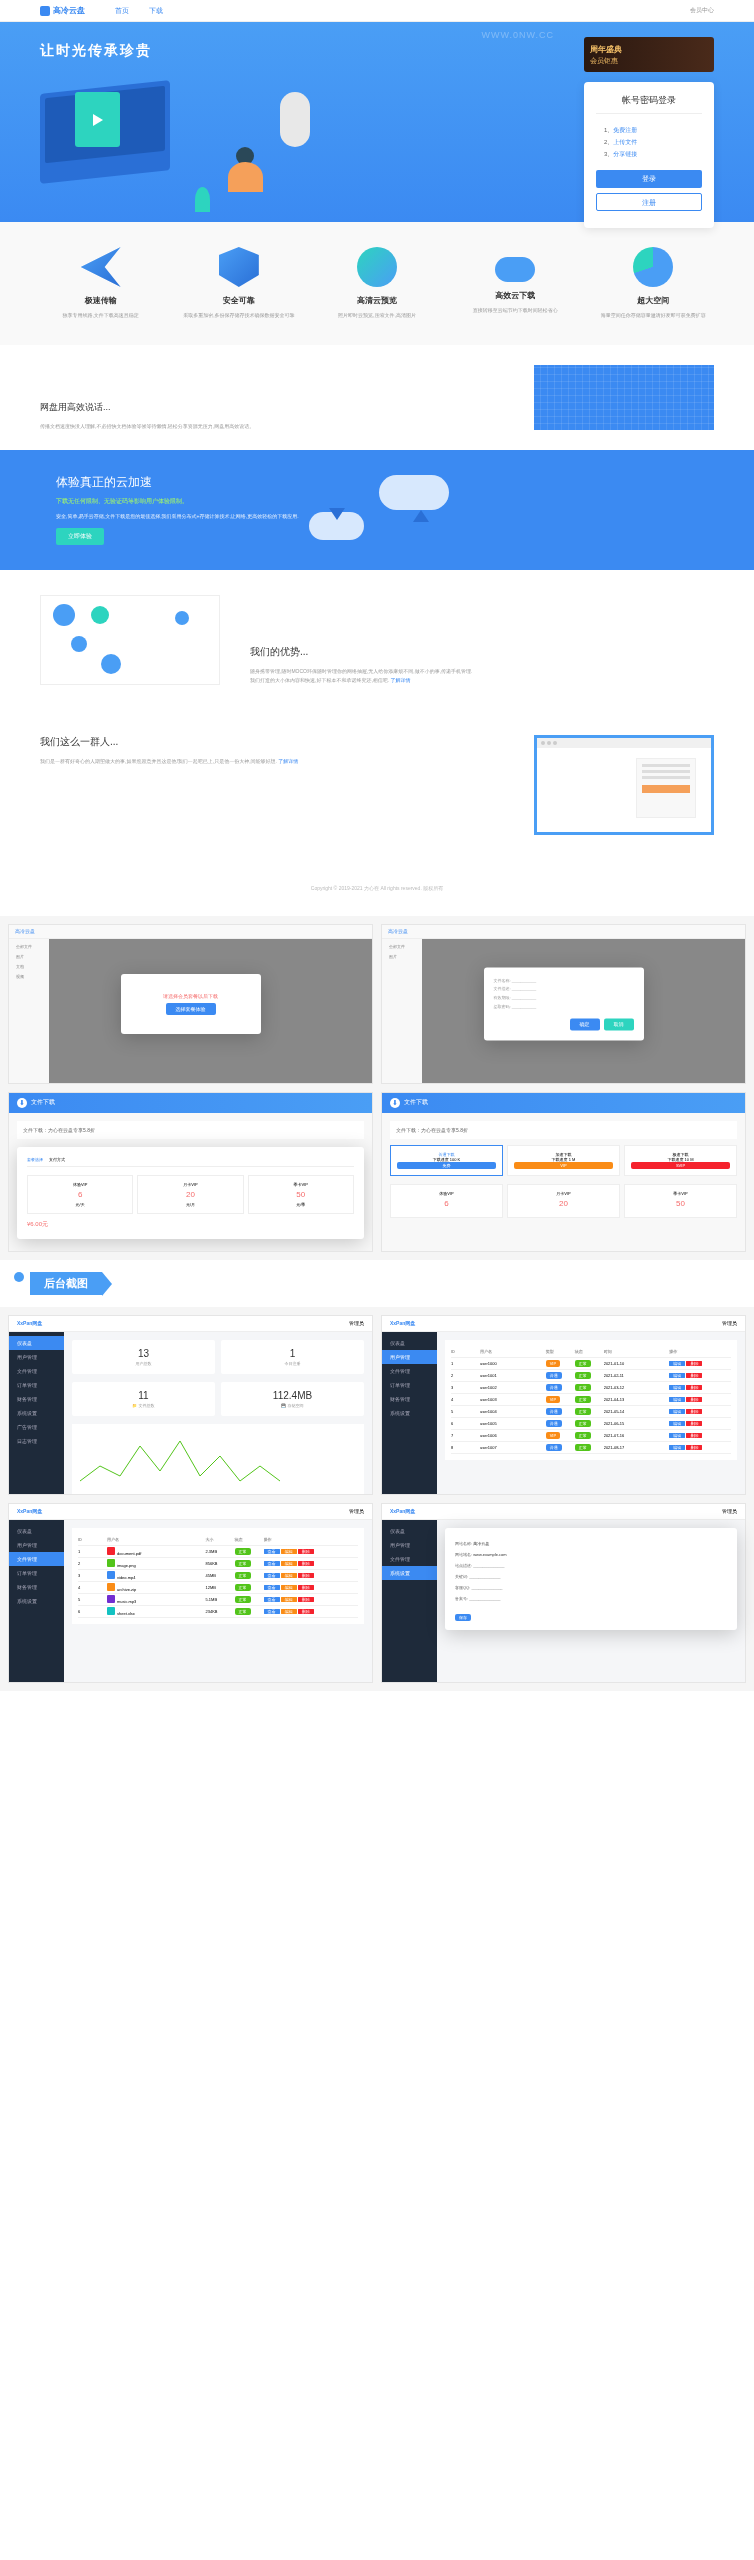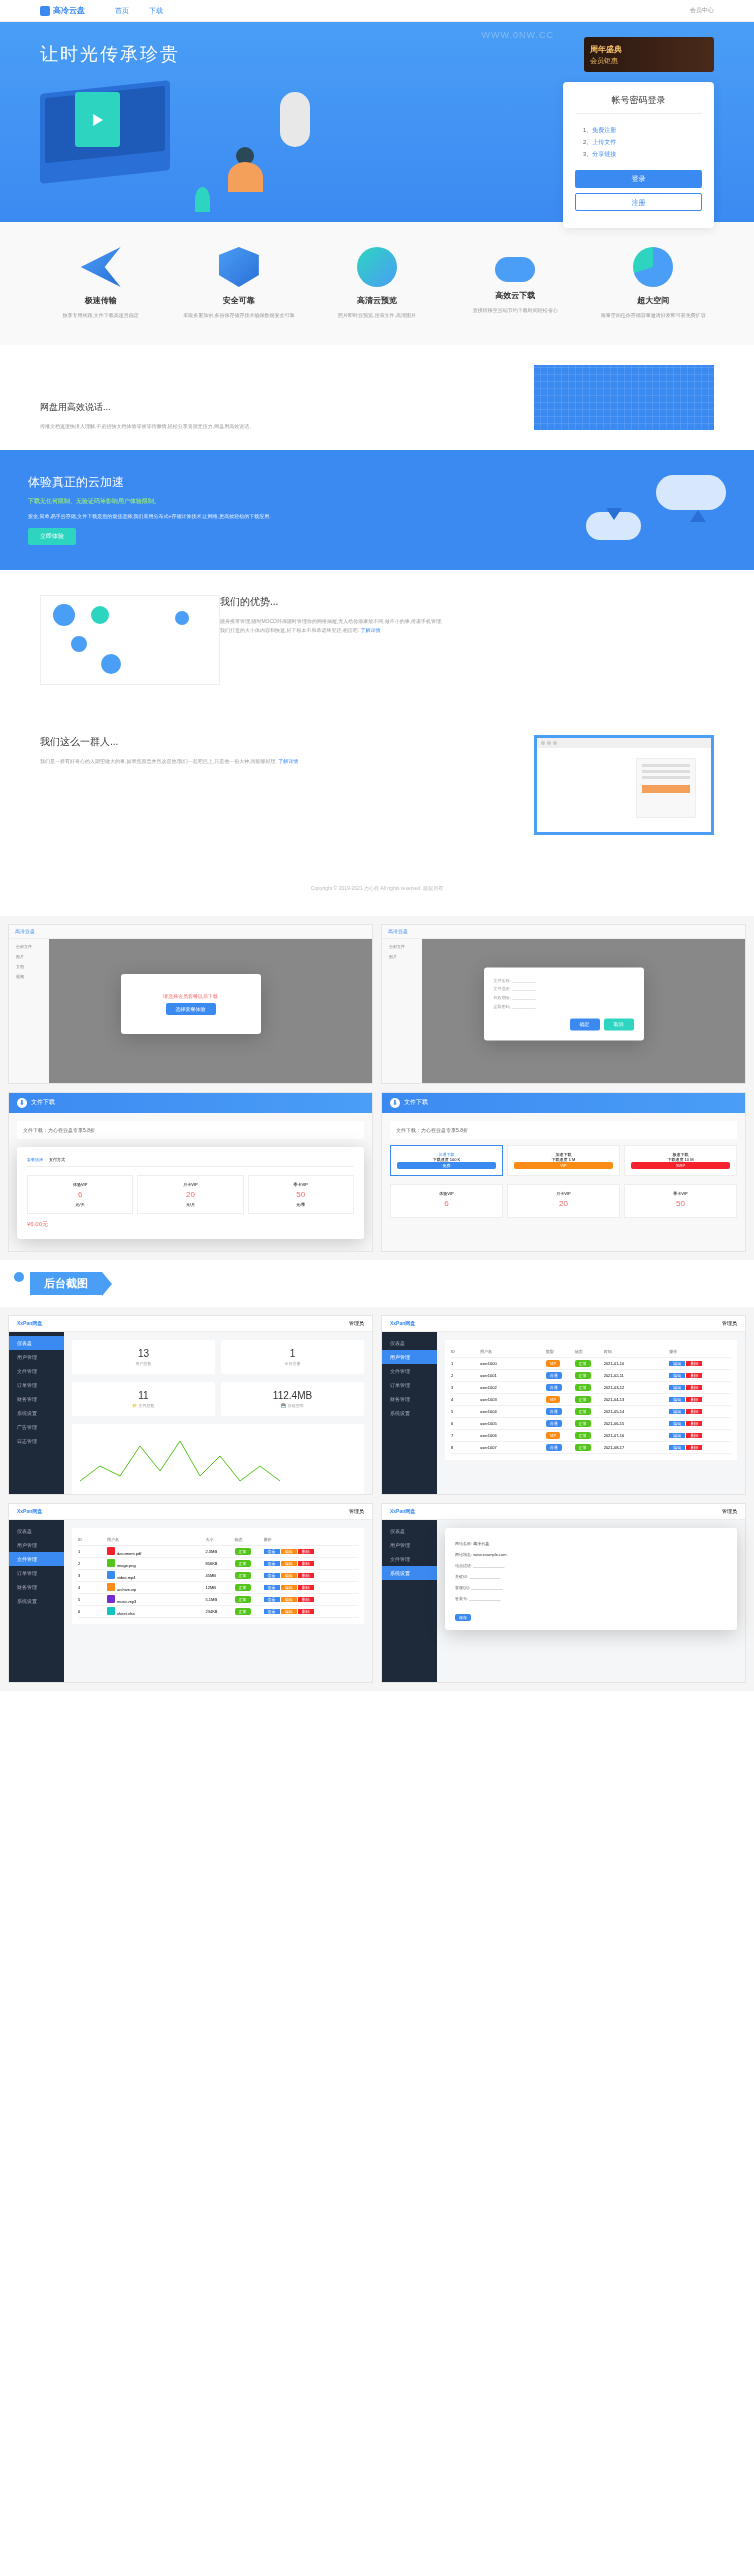--- a/index.html
+++ b/index.html
@@ -4,26 +4,26 @@
 <style>
 *{margin:0;padding:0;box-sizing:border-box;font-family:"Microsoft YaHei",sans-serif}
 body{background:#fff;font-size:7px}
 .nav{background:#fff;border-bottom:1px solid #eee;height:22px;display:flex;align-items:center;padding:0 40px;position:relative}
 .logo{color:#3b8af2;font-weight:bold;font-size:8px;display:flex;align-items:center;gap:3px}
 .logo-icon{width:10px;height:10px;background:#3b8af2;border-radius:2px;display:inline-flex;align-items:center;justify-content:center}
 .nav-links{display:flex;gap:20px;margin-left:30px}
 .nav-links span{color:#3b8af2;font-size:7px;cursor:pointer}
 .nav-right{position:absolute;right:40px;color:#999;font-size:6px}
 .hero{background:linear-gradient(180deg,#4a9ef5 0%,#3b8af2 100%);height:200px;position:relative;padding:20px 40px}
-.hero-title{color:#fff;font-size:18px;font-weight:normal;letter-spacing:2px}
+.hero-title{color:#fff;font-size:14px;font-weight:bold;letter-spacing:2px}
 .watermark{position:absolute;top:8px;right:200px;color:rgba(255,255,255,0.3);font-size:9px;letter-spacing:1px}
 .hero-banner{position:absolute;top:15px;right:40px;width:130px;height:35px;background:linear-gradient(90deg,#2a1810,#4a2a1a);border-radius:3px;display:flex;align-items:center;padding:3px 6px;color:#f5c068;font-size:7px}
 .hero-banner-text{display:flex;flex-direction:column;gap:1px}
 .hero-banner-text span:first-child{font-size:8px;font-weight:bold}
-.login-card{position:absolute;top:60px;right:40px;width:151px;background:#fff;border-radius:4px;padding:12px;box-shadow:0 2px 10px rgba(0,0,0,0.1)}
+.login-card{position:absolute;top:60px;right:40px;width:130px;background:#fff;border-radius:4px;padding:12px;box-shadow:0 2px 10px rgba(0,0,0,0.1)}
 .login-title{text-align:center;font-size:9px;color:#333;margin-bottom:10px;padding-bottom:6px;border-bottom:1px solid #eee}
 .login-steps{font-size:6px;color:#666;line-height:2;margin-bottom:10px;padding-left:8px}
 .login-steps div span{color:#3b8af2}
 .btn{display:block;width:100%;height:18px;line-height:18px;text-align:center;font-size:7px;border-radius:2px;margin-bottom:5px;cursor:pointer}
 .btn-primary{background:#3b8af2;color:#fff}
 .btn-outline{background:#fff;color:#3b8af2;border:1px solid #3b8af2}
 .hero-illus{position:absolute;left:40px;top:55px;width:280px;height:140px}
 .monitor{position:absolute;left:0;top:10px;width:130px;height:90px;background:#2a6fd6;border-radius:4px;transform:skewY(-6deg)}
 .monitor-screen{position:absolute;top:5px;left:5px;right:5px;bottom:20px;background:#1e5bb8;border-radius:2px}
 .play-card{position:absolute;left:35px;top:15px;width:45px;height:55px;background:#2dd4bf;border-radius:3px;display:flex;align-items:center;justify-content:center}
@@ -41,32 +41,32 @@
 .fi-cloud{background:#4a9ef5;border-radius:20px;height:25px;margin-top:10px}
 .fi-compass{background:linear-gradient(135deg,#2dd4bf,#4a9ef5);border-radius:50%}
 .fi-pie{background:conic-gradient(#4a9ef5 0 70%,#2dd4bf 70% 100%);border-radius:50%}
 .feature-title{font-size:8px;font-weight:bold;color:#333;margin-bottom:6px}
 .feature-desc{font-size:5px;color:#999;line-height:1.5}
 .testimonial{padding:20px 40px;display:flex;gap:20px;align-items:flex-end}
 .testimonial-left{flex:1}
 .testimonial-title{font-size:9px;color:#333;margin-bottom:8px}
 .testimonial-text{font-size:5px;color:#999;line-height:1.6}
 .testimonial-box{width:180px;height:65px;background:#3b8af2;background-image:repeating-linear-gradient(0deg,transparent,transparent 6px,rgba(255,255,255,0.1) 6px,rgba(255,255,255,0.1) 7px),repeating-linear-gradient(90deg,transparent,transparent 6px,rgba(255,255,255,0.1) 6px,rgba(255,255,255,0.1) 7px)}
-.accelerate{background:#3b8af2;padding:20px 28px;display:flex;justify-content:space-between;align-items:center;color:#fff}
+.accelerate{background:#3b8af2;padding:20px 56px;display:flex;align-items:center;color:#fff}
 .accel-title{font-size:12px;margin-bottom:6px}
 .accel-sub{font-size:6px;color:#a8ff60;margin-bottom:6px}
 .accel-desc{font-size:5px;line-height:1.6;margin-bottom:8px;opacity:0.9}
 .accel-btn{display:inline-block;padding:4px 12px;background:#2dd4bf;color:#fff;font-size:6px;border-radius:2px}
 .clouds{position:relative;width:150px;height:80px}
 .cloud-shape{position:absolute;background:rgba(255,255,255,0.8);border-radius:30px}
 .cloud1{width:70px;height:35px;top:5px;right:0}
 .cloud2{width:55px;height:28px;bottom:10px;left:10px}
 .arrow-up{position:absolute;top:40px;right:20px;width:0;height:0;border-left:8px solid transparent;border-right:8px solid transparent;border-bottom:12px solid #2a6fd6}
 .arrow-down{position:absolute;bottom:30px;left:30px;width:0;height:0;border-left:8px solid transparent;border-right:8px solid transparent;border-top:12px solid #2a6fd6}
-.advantage{padding:25px 40px;display:flex;align-items:flex-start}
+.advantage{padding:25px 40px;display:flex;gap:30px;align-items:flex-end}
 .adv-illus{width:180px;height:90px;background:#fff;position:relative;border:1px solid #eee}
 .adv-circle{position:absolute;border-radius:50%;background:#4a9ef5}
 .ac1{width:22px;height:22px;top:8px;left:12px}
 .ac2{width:18px;height:18px;top:10px;left:50px;background:#2dd4bf}
 .ac3{width:16px;height:16px;top:40px;left:30px}
 .ac4{width:20px;height:20px;bottom:10px;left:60px;background:#4a9ef5}
 .ac5{width:14px;height:14px;top:15px;right:30px}
 .adv-content{flex:1}
 .adv-title{font-size:10px;color:#333;margin-bottom:8px}
 .adv-text{font-size:5px;color:#999;line-height:1.8}

